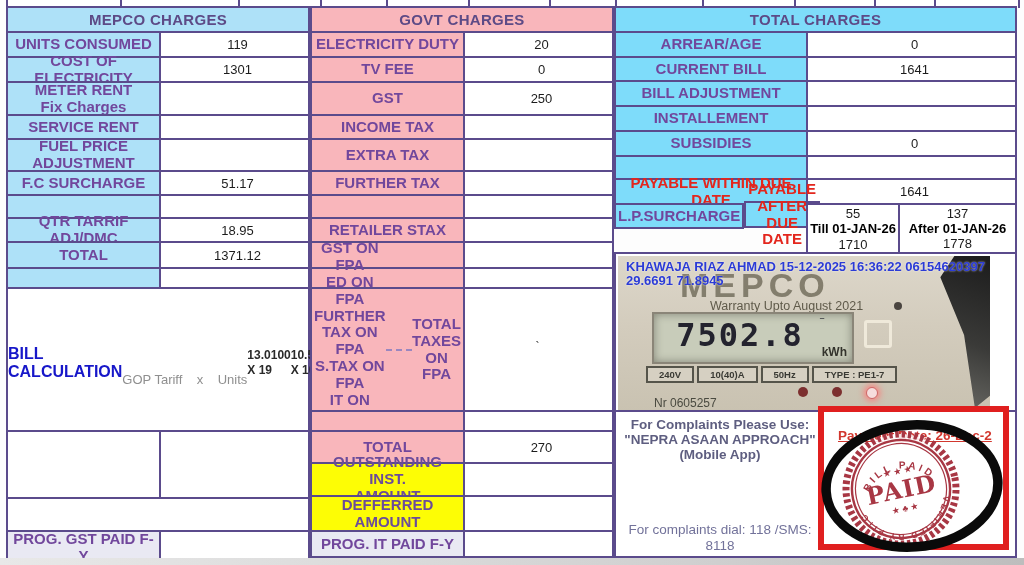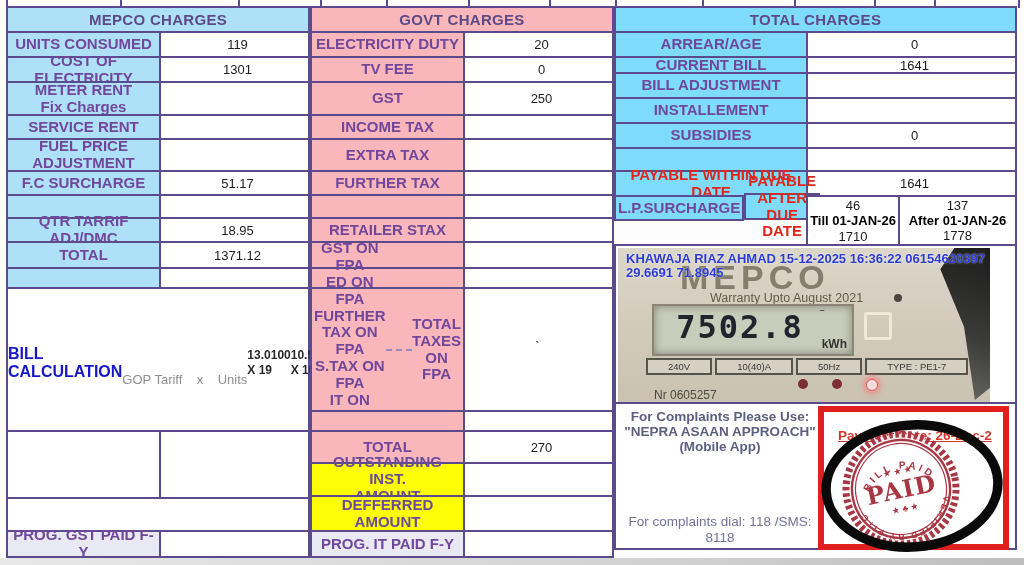--- a/index.html
+++ b/index.html
@@ -59,22 +59,22 @@
   .lcd{position:absolute;left:34px;top:56px;width:198px;height:48px;background:#c8ccba;
        border:2px solid #8a8578;box-shadow:inset 0 0 8px rgba(60,60,50,.5);}
   .lcd-num{position:absolute;left:0;right:26px;top:2px;text-align:center;
            font-family:"DejaVu Sans Mono",monospace;font-weight:bold;font-size:32px;color:#23232e;
            letter-spacing:2px;}
   .lcd-unit{position:absolute;right:5px;bottom:3px;font-size:12px;font-weight:bold;color:#33332c;}
   .lcd-seg{position:absolute;right:28px;top:3px;font-size:11px;color:#23232e;}
   .ph-square{position:absolute;left:246px;top:64px;width:22px;height:22px;border:3px solid #efe9da;
              border-radius:3px;}
   .specs{position:absolute;left:28px;top:110px;display:flex;gap:3px;}
-  .spec{border:2px solid #55544a;background:#d6d0c2;font-size:9.5px;font-weight:normal;color:#3a3a34;
-        padding:1px 20px;white-space:nowrap;}
+  .spec{border:2px solid #55544a;background:#d6d0c2;font-size:9.5px;font-weight:bold;color:#3a3a34;
+        padding:1px 11px;white-space:nowrap;}
   .led{position:absolute;width:10px;height:10px;border-radius:50%;top:131px;}
   .led1{left:180px;background:#7c2f2f;}
   .led2{left:214px;background:#7c2f2f;}
   .led3{left:248px;background:#f6dcdc;box-shadow:0 0 6px 2px rgba(255,120,120,.9);
         border:1px solid #c66;}
   .ph-serial{position:absolute;left:36px;top:140px;font-size:12px;color:#4a4a40;}
   .ph-shadow{position:absolute;right:0;top:0;width:54px;height:152px;
              background:linear-gradient(200deg,#1c1c1c 0%,#3a3a38 55%,#6b6b66 100%);
              clip-path:polygon(34% 0,100% 0,100% 92%,72% 100%,52% 52%,8% 14%);}
   .ph-dot{position:absolute;left:276px;top:46px;width:8px;height:8px;border-radius:50%;
@@ -161,21 +161,21 @@
       <div class="bc-title">BILL CALCULATION</div>
       <div class="bc-gop">GOP Tariff    x    Units</div>
       <div class="bc-line">13.0100 X 19</div>
       <div class="bc-line">10.5400 X 100</div>
     </div>
     <div class="row" style="height:69px">
       <div class="cell w-lbl-m"></div>
       <div class="cell flex1"></div>
     </div>
     <div class="cell" style="height:35px"></div>
-    <div class="row" style="height:28px">
+    <div class="row" style="height:36px">
       <div class="cell lbl lav w-lbl-m">PROG. GST PAID F-Y</div>
       <div class="cell val flex1"></div>
     </div>
   </div>
 
   <div class="col" style="left:310px;top:6px;width:304px">
     <div class="cell hdr pink" style="height:27px">GOVT CHARGES</div>
     <div class="row" style="height:27px">
       <div class="cell lbl pink w-lbl-m">ELECTRICITY DUTY</div>
       <div class="cell val flex1">20</div>
@@ -253,21 +253,21 @@
       <div class="cell val flex1"></div>
     </div>
   </div>
 
   <div class="col" style="left:614px;top:6px;width:403px">
     <div class="cell hdr cyan" style="height:27px">TOTAL CHARGES</div>
     <div class="row" style="height:27px">
       <div class="cell lbl cyan w-lbl-t">ARREAR/AGE</div>
       <div class="cell val flex1">0</div>
     </div>
-    <div class="row" style="height:18px">
+    <div class="row" style="height:26px">
       <div class="cell lbl cyan w-lbl-t">CURRENT BILL</div>
       <div class="cell val flex1">1641</div>
     </div>
     <div class="row" style="height:27px">
       <div class="cell lbl cyan w-lbl-t">BILL ADJUSTMENT</div>
       <div class="cell val flex1"></div>
     </div>
     <div class="row" style="height:27px">
       <div class="cell lbl cyan w-lbl-t">INSTALLEMENT</div>
       <div class="cell val flex1"></div>
@@ -284,21 +284,21 @@
       <div class="cell lbl cyan red w-lbl-t" style="color:#e3261d">PAYABLE WITHIN DUE DATE</div>
       <div class="cell val flex1">1641</div>
     </div>
     <div class="row" style="height:51px">
       <div class="lp-labels">
         <div class="cell lbl cyan" style="height:26px">L.P.SURCHARGE</div>
         <div class="cell lbl cyan" style="height:27px;color:#e3261d">PAYABLE AFTER DUE DATE</div>
       </div>
       <div class="cell flex1" style="padding:0;margin-left:-2px">
         <div class="subcol" style="width:92px;height:100%;border-right:2px solid #5b4b8c;box-sizing:border-box">
-          <div>46</div>
+          <div>55</div>
           <div class="bold">Till 01-JAN-26</div>
           <div>1710</div>
         </div>
         <div class="subcol flex1" style="height:100%">
           <div>137</div>
           <div class="bold">After 01-JAN-26</div>
           <div>1778</div>
         </div>
       </div>
     </div>

